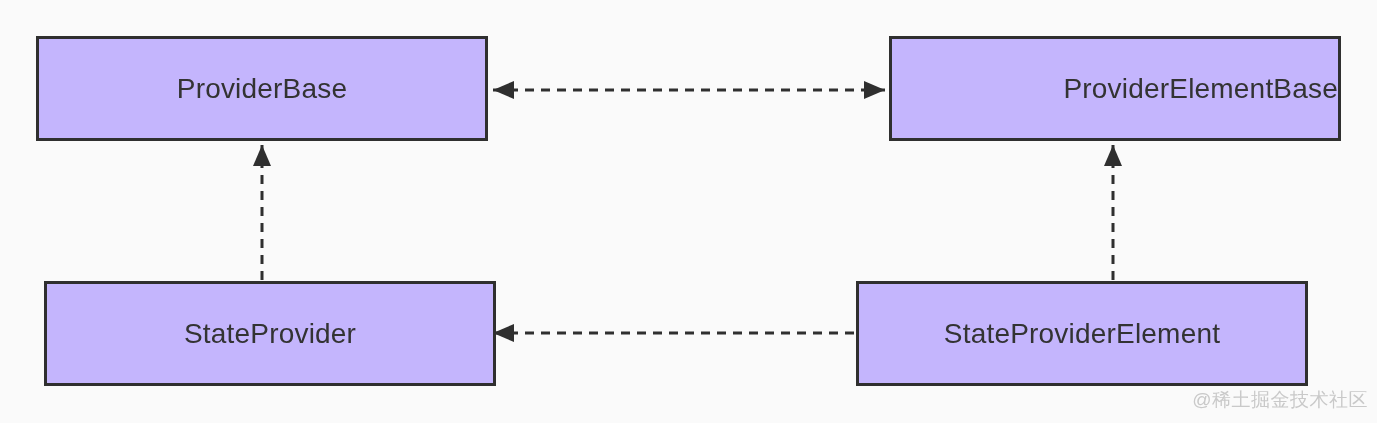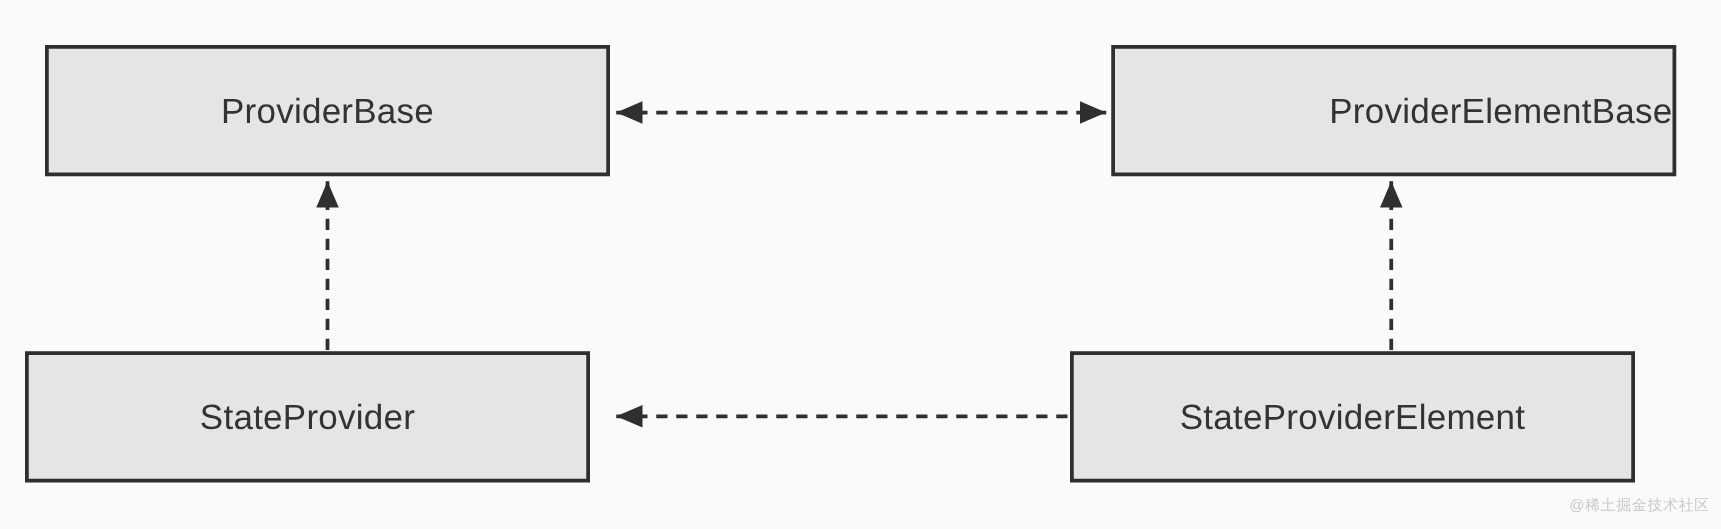--- a/index.html
+++ b/index.html
@@ -28,41 +28,41 @@
     stroke: #2f2f2f;
     stroke-width: 3;
     stroke-dasharray: 9 7;
     fill: none;
   }
   .node {
     position: absolute;
     width: 452px;
     height: 105px;
     box-sizing: border-box;
-    background: #e5e5e5;
+    background: #c4b5fd;
     border: 3px solid #2f2f2f;
     display: flex;
     align-items: center;
     justify-content: center;
   }
   .node-label {
     color: #333333;
     font-size: 28px;
     letter-spacing: 0.2px;
     white-space: nowrap;
   }
   .node-tl { left: 36px;  top: 36px;  }
   .node-tr { left: 889px; top: 36px; justify-content: flex-end;  }
-  .node-bl { left: 20px;  top: 281px; }
+  .node-bl { left: 44px;  top: 281px; }
   .node-br { left: 856px; top: 281px; }
   .watermark {
     position: absolute;
     right: 9px;
     bottom: 10px;
-    font-size: 12px;
+    font-size: 19px;
     color: #c9c9c9;
     letter-spacing: 0.5px;
     user-select: none;
   }
 </style>
 </head>
 <body>
 
 <div class="canvas">
 

